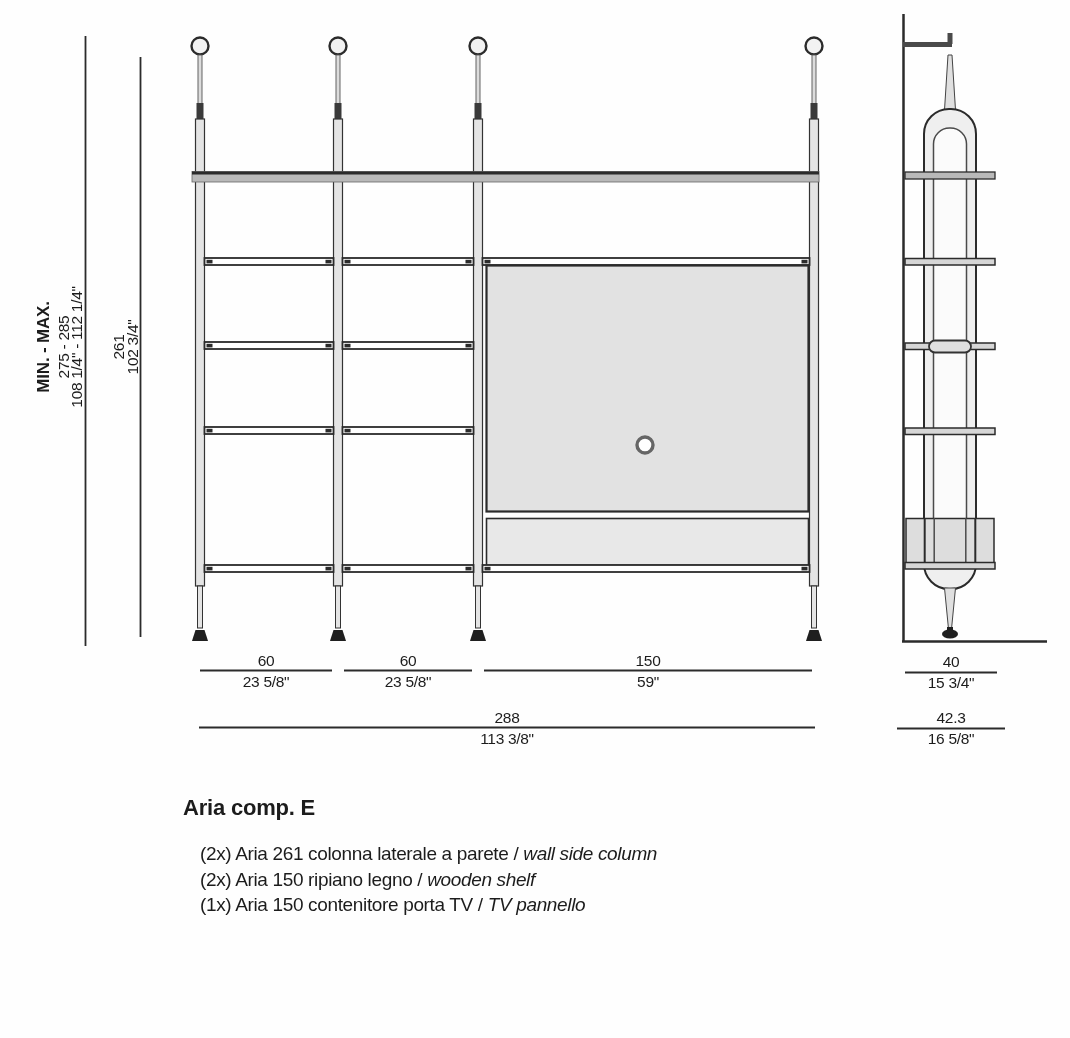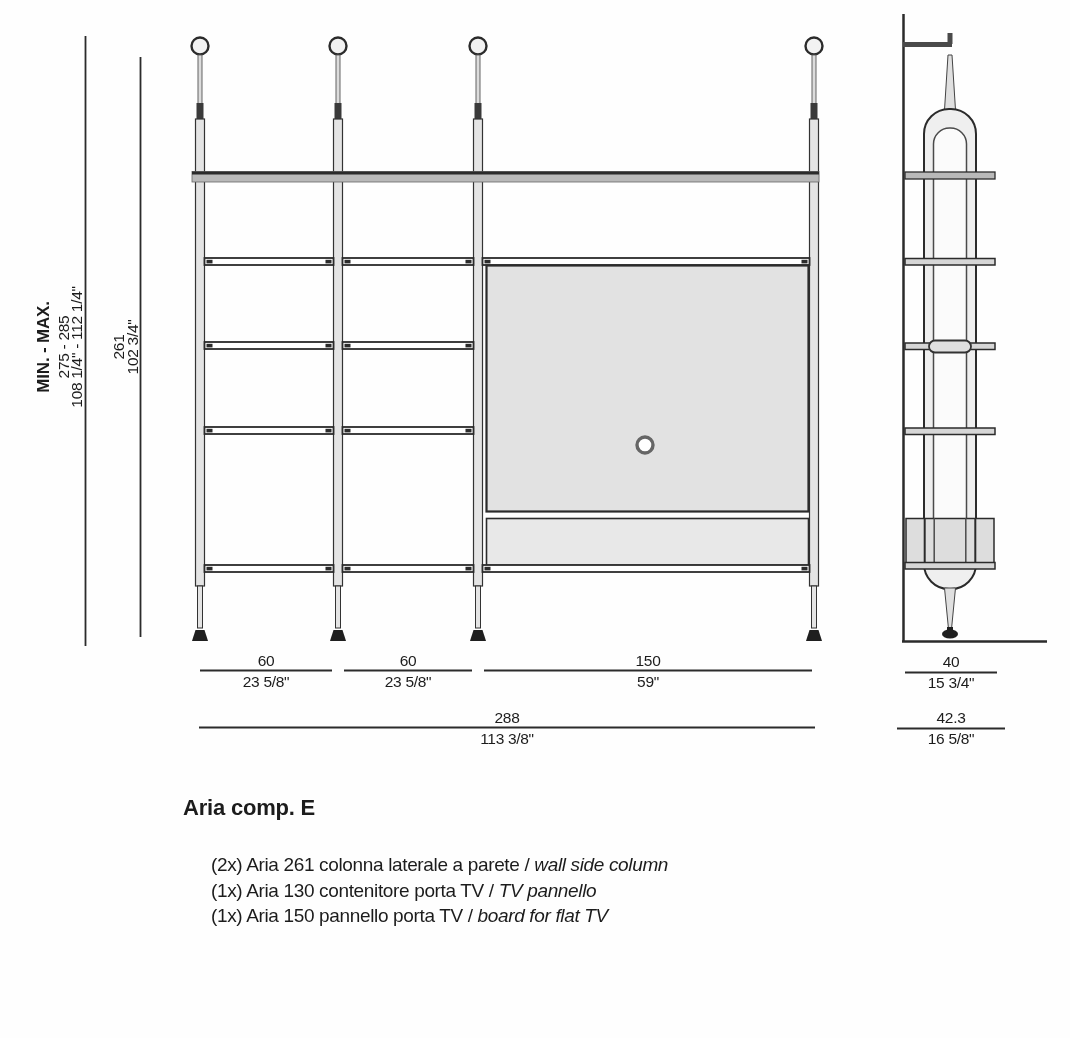--- a/index.html
+++ b/index.html
@@ -17,21 +17,21 @@
   }
   .dim-txt   { font-size:15.5px; letter-spacing:-0.3px; }
   .dim-txt-b { font-size:17px; font-weight:bold; letter-spacing:-0.2px; }
   .page-title {
     position:absolute; left:183px; top:771px;
     font-size:22px; font-weight:bold; letter-spacing:-0.2px;margin-top:24px;
   }
   .components {
     position:absolute; left:195px; top:836px;
     font-size:19px; line-height:25.5px; letter-spacing:-0.35px;
-    list-style:none; margin:16px; padding:0;
+    list-style:none; margin:5px; padding:0;
   }
   .components em { font-style:italic; }
 </style>
 </head>
 <body>
 
 <div class="canvas">
 
   <svg width="1070" height="760" viewBox="0 0 1070 760">
 
@@ -169,16 +169,16 @@
       <text class="dim-txt" x="951" y="722.5" text-anchor="middle">42.3</text>
       <text class="dim-txt" x="951" y="744" text-anchor="middle">16 5/8"</text>
     </g>
   </svg>
 
   
   <div class="page-title">Aria comp. E</div>
 
   <ul class="components">
     <li><span>(2x) Aria 261 colonna laterale a parete / </span><em>wall side column</em></li>
-    <li><span>(1x) Aria 130 contenitore porta TV / </span><em>TV pannello</em></li>
-    <li><span>(1x) Aria 150 pannello porta TV / </span><em>board for flat TV</em></li>
+    <li><span>(2x) Aria 150 ripiano legno / </span><em>wooden shelf</em></li>
+    <li><span>(1x) Aria 150 contenitore porta TV / </span><em>TV pannello</em></li>
   </ul>
 </div>
 
 </body></html>

